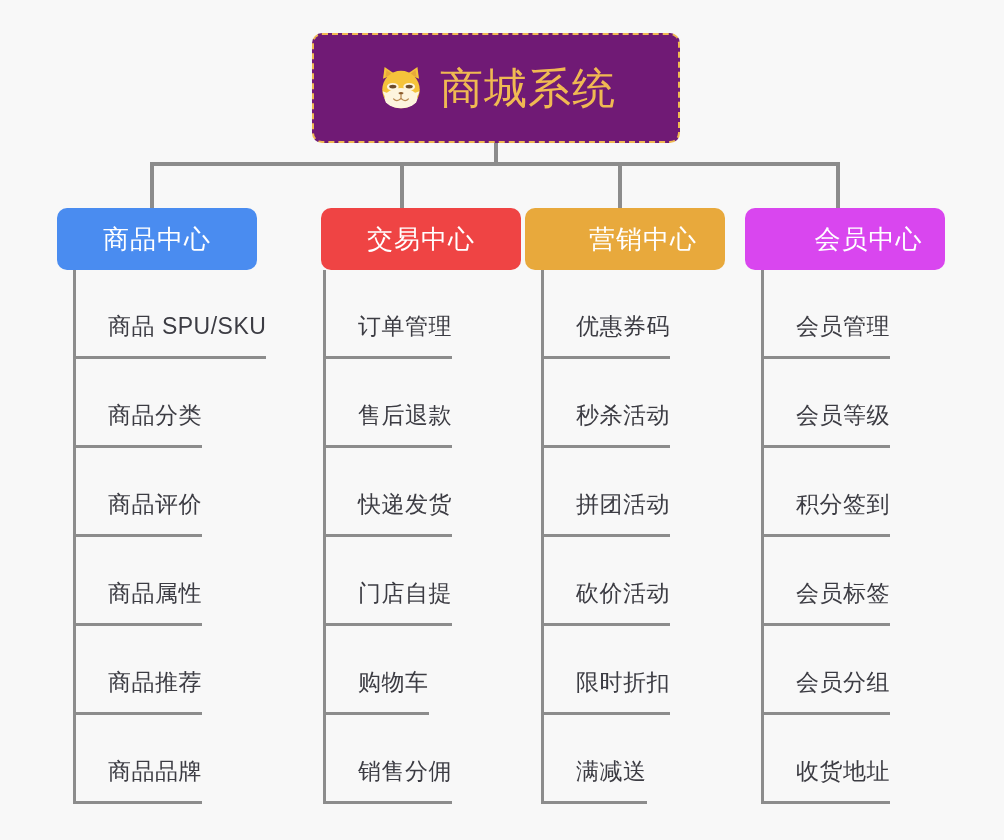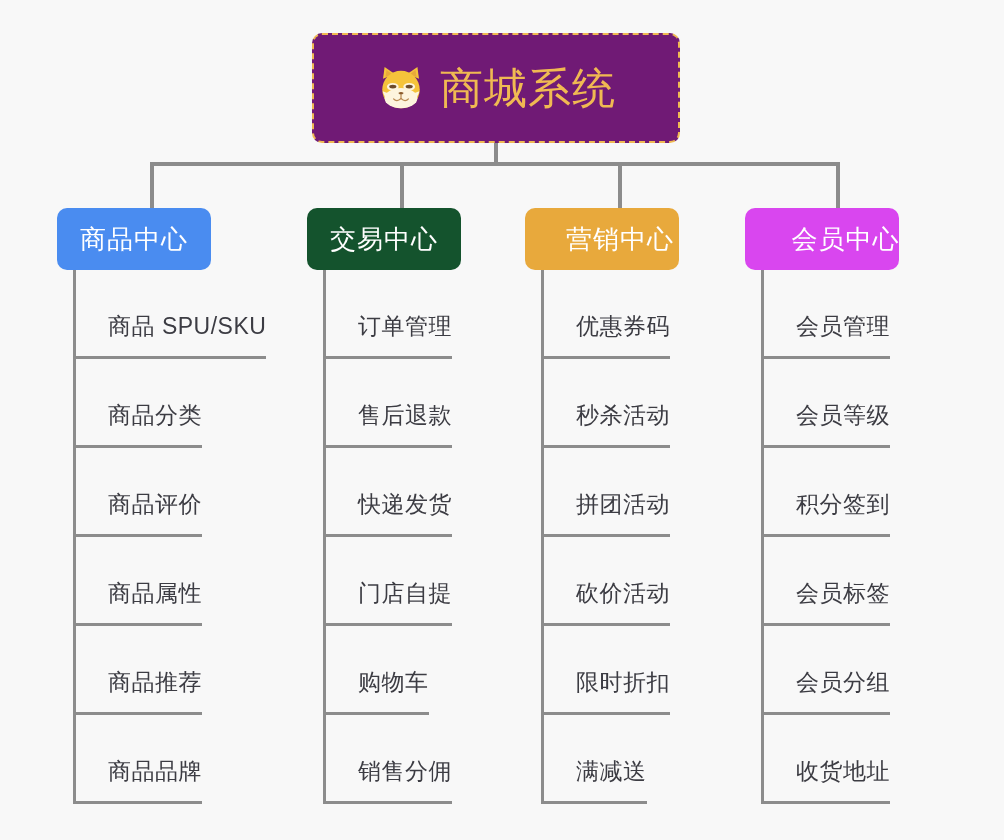--- a/index.html
+++ b/index.html
@@ -74,21 +74,21 @@
     height: 46px;
   }
 
   
   .column {
     position: absolute;
     top: 208px;
     width: 220px;
   }
   .cat-box {
-    width: 154px;
+    width: 200px;
     height: 62px;
     border-radius: 10px;
     display: flex;
     align-items: center;
     justify-content: center;
     color: #ffffff;
     font-size: 26px;
     letter-spacing: 1px;
     white-space: nowrap;
     font-weight: 400;
@@ -190,21 +190,21 @@
         <li class="leaf-item">
           <span class="leaf-label">商品推荐</span>
         </li>
         <li class="leaf-item">
           <span class="leaf-label">商品品牌</span>
         </li>
       </ul>
   </div>
 
   <div class="column" style="left:307px;">
-    <div class="cat-box" style="background: #14532d;">
+    <div class="cat-box" style="background: #ef4444; margin-left: 14px;">
       <span>交易中心</span>
     </div>
     <ul class="leaf-list">
         <li class="leaf-item">
           <span class="leaf-label">订单管理</span>
         </li>
         <li class="leaf-item">
           <span class="leaf-label">售后退款</span>
         </li>
         <li class="leaf-item">

